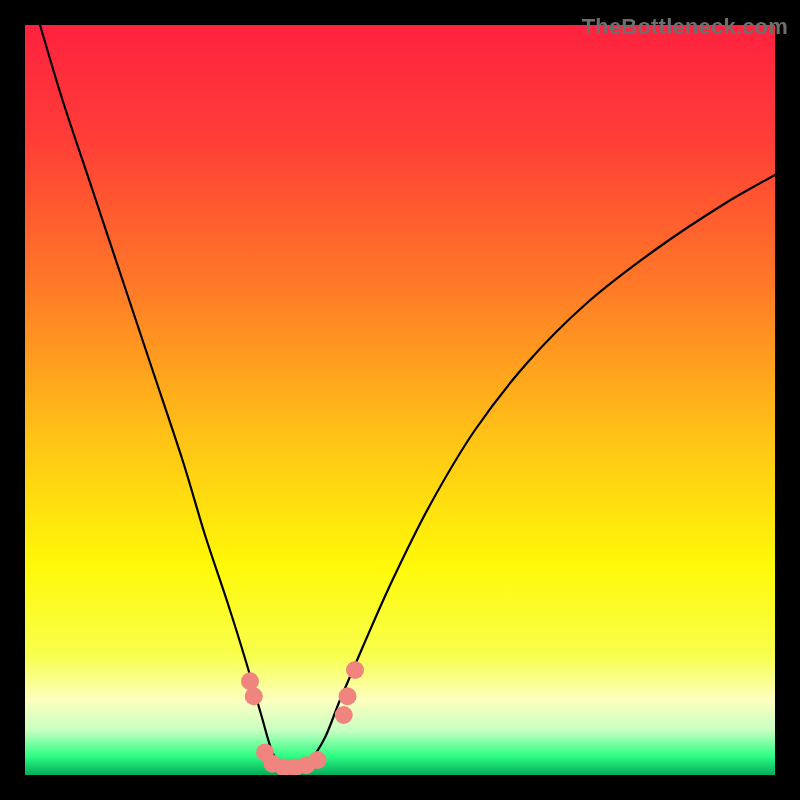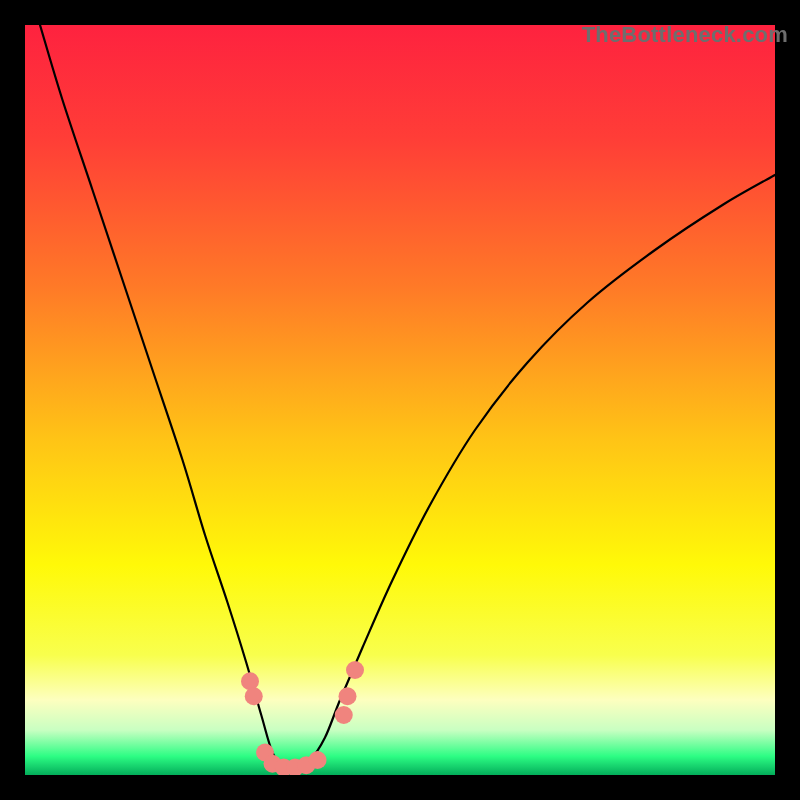--- a/index.html
+++ b/index.html
@@ -13,21 +13,21 @@
   .frame {
     position: absolute;
     left: 25px;
     top: 25px;
     width: 750px;
     height: 750px;
     background: #000;
   }
   .watermark {
     position: absolute;
-    top: 22px;
+    top: 14px;
     right: 12px;
     font-family: Arial, Helvetica, sans-serif;
     font-size: 22px;
     font-weight: 600;
     color: #6e6e6e;
     letter-spacing: 0.2px;
     z-index: 10;
     margin-left: 20px;
   }
   svg {

